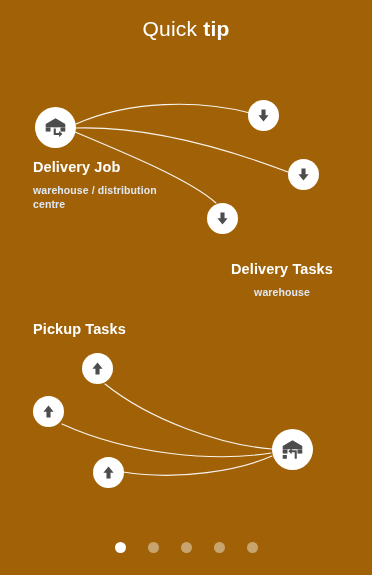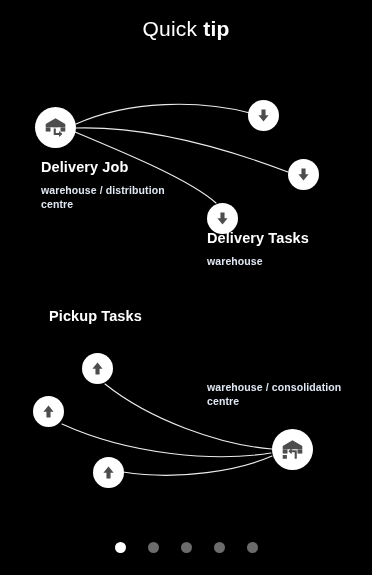--- a/index.html
+++ b/index.html
@@ -13,21 +13,21 @@
     overflow: hidden;
     background: #5880b8;
     font-family: "Liberation Sans", sans-serif;
     -webkit-font-smoothing: antialiased;
   }
 
   #screen {
     position: relative;
     width: 372px;
     height: 575px;
-    background: #000000;
+    background: #a16207;
     overflow: hidden;
   }
 
   
   #title {
     position: absolute;
     left: 0;
     top: 16px;
     width: 372px;
     text-align: center;
@@ -144,21 +144,21 @@
       <svg width="25" height="25" viewBox="0 0 24 24" aria-hidden="true">
         <path fill="#4d4d4d" d="M12 3.2 2.6 8.6v3.1h18.8V8.6L12 3.2z"></path>
         <rect x="2.6" y="11.9" width="4.6" height="4.0" fill="#4d4d4d"></rect>
         <rect x="16.8" y="11.9" width="4.6" height="4.0" fill="#4d4d4d"></rect>
         <rect x="9.6" y="8.4" width="4.8" height="3.3" fill="#4d4d4d"></rect>
         <path fill="#4d4d4d" d="M10.3 13.0h2.0v4.2h3.1v-1.9l3.3 2.9-3.3 2.9v-2.0h-5.1v-6.1z"></path>
       </svg>
     </span>
   </div>
 
-  <div class="label-block" style="left:41px; top:158px; width:150px;">
+  <div class="label-block" style="left:33px; top:158px; width:150px;">
     <div class="label-title">Delivery Job</div>
     <div class="label-sub">warehouse / distribution centre</div>
   </div>
 
   <div class="node node-arrow" style="left:248px; top:100px;">
     <span>
       <svg width="17" height="17" viewBox="0 0 24 24" aria-hidden="true">
         <path fill="#4d4d4d" d="M9.1 3.4h5.8v8.2h4.3L12 20.4 4.8 11.6h4.3V3.4z"></path>
       </svg>
     </span>
@@ -173,26 +173,26 @@
   </div>
 
   <div class="node node-arrow" style="left:207px; top:203px;">
     <span>
       <svg width="17" height="17" viewBox="0 0 24 24" aria-hidden="true">
         <path fill="#4d4d4d" d="M9.1 3.4h5.8v8.2h4.3L12 20.4 4.8 11.6h4.3V3.4z"></path>
       </svg>
     </span>
   </div>
 
-  <div class="label-block" style="left:207px; top:229px; width:150px;">
+  <div class="label-block" style="left:207px; top:260px; width:150px;text-align:center;">
     <div class="label-title">Delivery Tasks</div>
     <div class="label-sub">warehouse</div>
   </div>
 
-  <div class="label-block" style="left:33px; top:307px; width:160px;margin-left:16px;">
+  <div class="label-block" style="left:33px; top:320px; width:160px;">
     <div class="label-title">Pickup Tasks</div>
   </div>
 
   <div class="node node-arrow" style="left:82px; top:353px;">
     <span>
       <svg width="17" height="17" viewBox="0 0 24 24" aria-hidden="true">
         <path fill="#4d4d4d" d="M12 3.6l7.2 8.8h-4.3v8.2H9.1v-8.2H4.8L12 3.6z"></path>
       </svg>
     </span>
   </div>
@@ -220,21 +220,20 @@
         <rect x="2.6" y="11.9" width="4.6" height="4.0" fill="#4d4d4d"></rect>
         <rect x="16.8" y="11.9" width="4.6" height="4.0" fill="#4d4d4d"></rect>
         <rect x="2.6" y="17.3" width="4.0" height="3.6" fill="#4d4d4d"></rect>
         <path fill="#4d4d4d" d="M13.9 20.9h-2.0v-6.2H9.0v1.9L5.8 13.7 9.0 10.8v2.0h4.9v8.1z" transform="translate(2.2,0)"></path>
         <rect x="9.6" y="8.4" width="3.0" height="3.3" fill="#4d4d4d"></rect>
       </svg>
     </span>
   </div>
 
   <div class="label-block" style="left:207px; top:373px; width:150px;">
-    <div class="label-sub">warehouse / consolidation centre</div>
   </div>
 
   <div id="pager">
     <span class="dot active"></span>
     <span class="dot"></span>
     <span class="dot"></span>
     <span class="dot"></span>
     <span class="dot"></span>
   </div>
 

